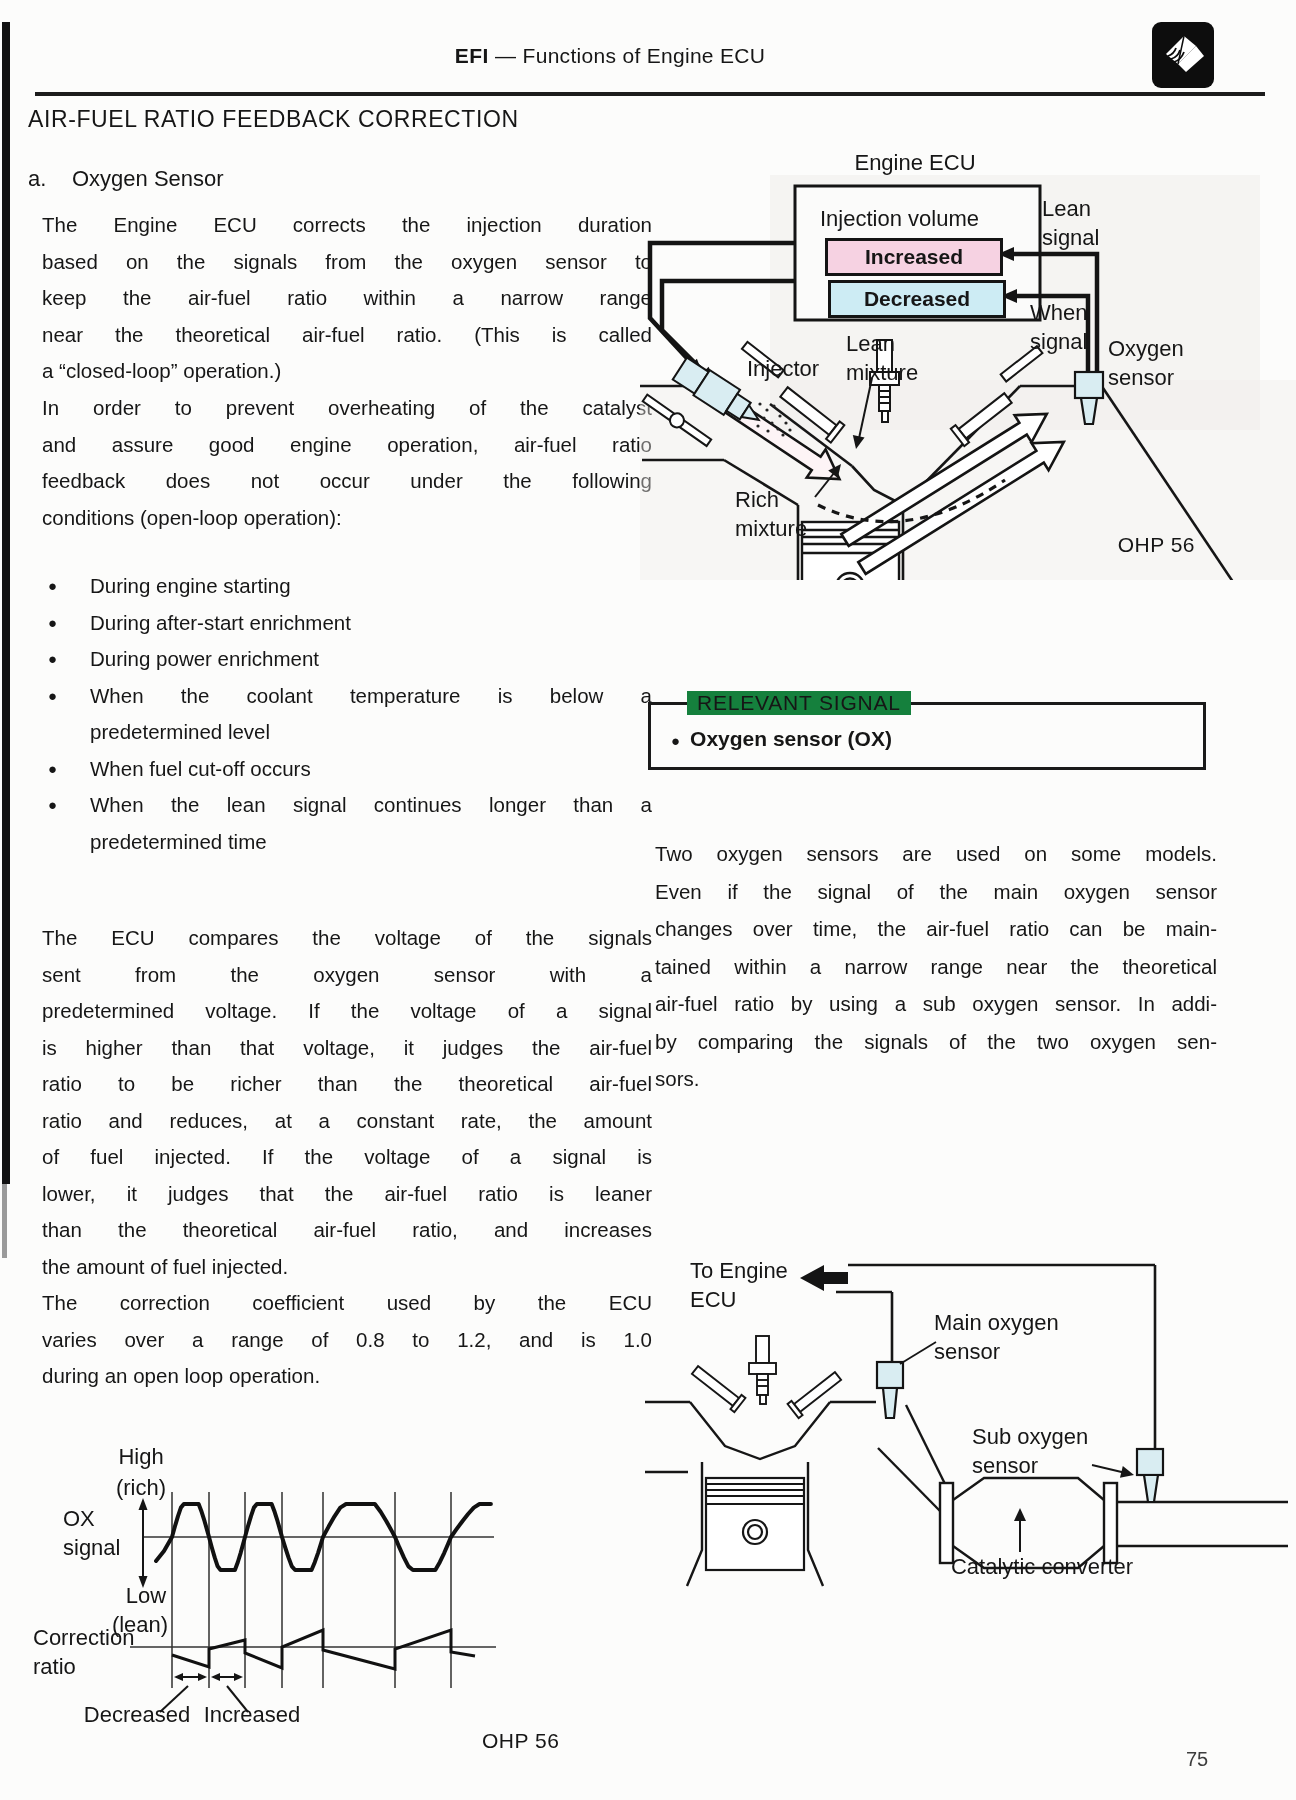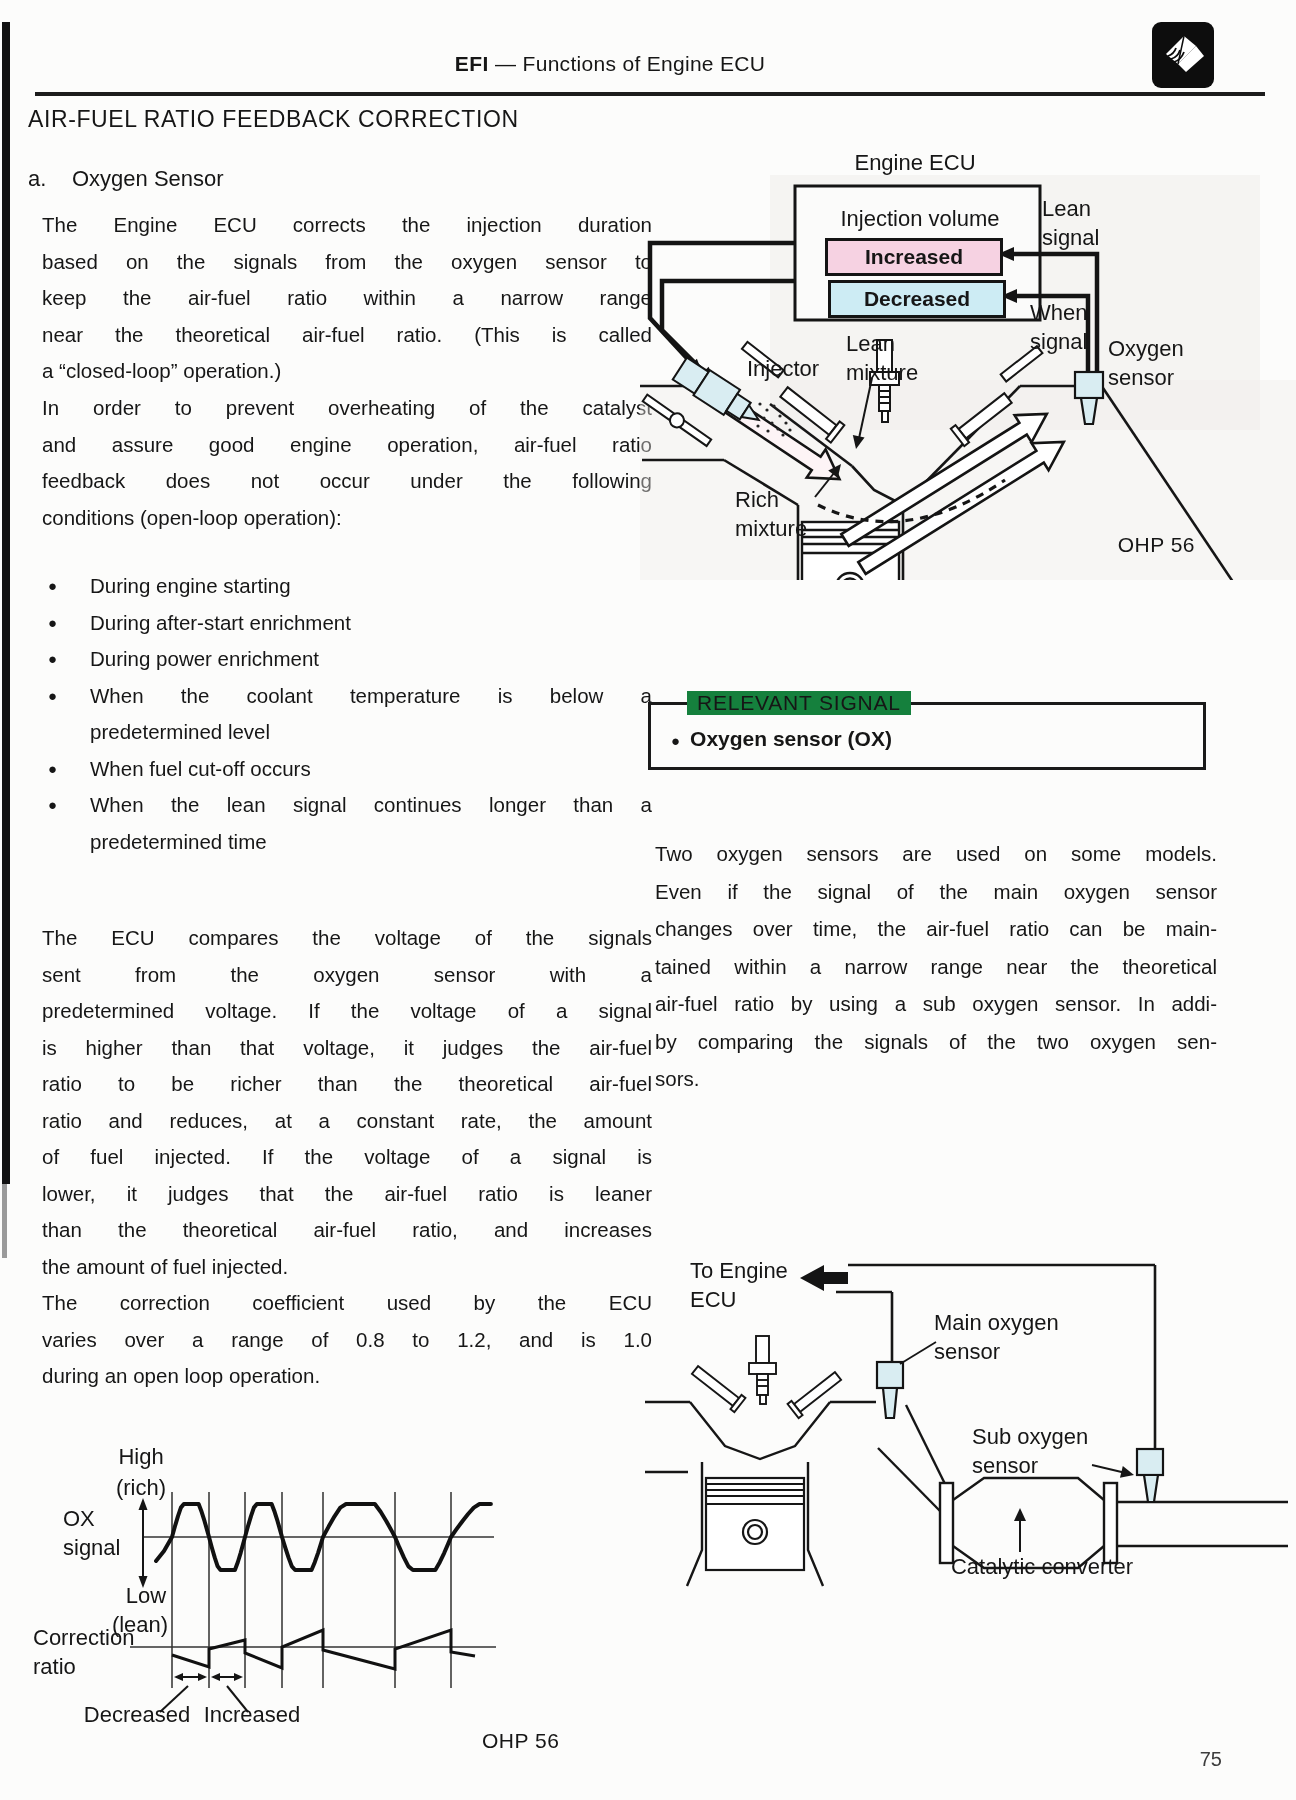--- a/index.html
+++ b/index.html
@@ -2,21 +2,21 @@
 <html><head>
 <meta charset="utf-8">
 <style>
   html,body{margin:0;padding:0;background:#e8e8e8;}
   .page{position:relative;width:1296px;height:1800px;background:#fcfcfb;overflow:hidden;
         font-family:"Liberation Sans","DejaVu Sans",sans-serif;color:#161616;}
   .abs{position:absolute;}
   .edgebar{position:absolute;left:2px;top:22px;width:8px;height:1162px;background:#121212;}
   .edgebar2{position:absolute;left:2px;top:1184px;width:5px;height:74px;background:#9a9a9a;}
   .hdr-rule{position:absolute;left:35px;top:92px;width:1230px;height:4px;background:#1c1c1c;}
-  .hdr-title{position:absolute;left:320px;top:52px;width:580px;text-align:center;font-size:21px;letter-spacing:.3px;}
+  .hdr-title{position:absolute;left:320px;top:44px;width:580px;text-align:center;font-size:21px;letter-spacing:.3px;}
   .hdr-title b{letter-spacing:.5px;}
   .logo{position:absolute;left:1152px;top:22px;width:62px;height:66px;background:#0d0d0d;border-radius:9px;}
   .doctitle{position:absolute;left:28px;top:106px;width:620px;font-size:23px;letter-spacing:.6px;}
   .subhead{position:absolute;left:28px;top:166px;font-size:22px;display:flex;}
   .subhead .mk{width:44px;}
   .col{position:absolute;font-size:20.5px;}
   .leftcol{left:28px;width:610px;line-height:36.5px;margin-left:14px;}
   .rightcol{left:655px;width:562px;line-height:37.5px;}
   .tline{text-align:justify;text-align-last:justify;}
   .tline:last-child{text-align-last:left;}
@@ -24,21 +24,21 @@
   .bullet .bmk{width:42px;padding-left:6px;font-size:15px;}
   .bullet .blines{flex:1;}
   .dlabel{position:absolute;font-size:22px;line-height:29px;}
   .cbox{position:absolute;border:3px solid #141414;font-size:21px;font-weight:bold;
         display:flex;align-items:center;justify-content:center;}
   .rsbox{position:absolute;left:648px;top:702px;width:552px;height:62px;border:3px solid #1a1a1a;}
   .rstitle{position:absolute;left:36px;top:-14px;background:#15803d;padding:0 10px;font-size:21px;letter-spacing:.8px;}
   .rsitem{position:absolute;left:20px;top:22px;font-size:21px;font-weight:bold;}
   .rsitem .bm{font-size:15px;margin-right:10px;}
   .caption{position:absolute;font-size:21px;letter-spacing:.5px;}
-  .pagenum{position:absolute;left:1172px;top:1748px;width:50px;text-align:right;font-size:20px;color:#3d3d3d;}
+  .pagenum{position:absolute;left:1172px;top:1748px;width:50px;text-align:center;font-size:20px;color:#3d3d3d;}
   svg{display:block;}
 </style>
 </head>
 <body>
 
 <div class="page">
 
   <div class="edgebar"></div>
   <div class="edgebar2"></div>
   <div class="hdr-title"><b>EFI</b><span> — Functions of Engine ECU</span></div>
@@ -230,21 +230,21 @@
         <rect x="435" y="232" width="28" height="26" fill="#d9edf2" stroke="#141414" stroke-width="2.2"></rect>
         <polygon points="441,258 457,258 453,284 445,284" fill="#d9edf2" stroke="#141414" stroke-width="2.2"></polygon>
       </g>
 
       <line x1="232" y1="238" x2="218" y2="303" stroke="#161616" stroke-width="2"></line>
       <polygon points="0,0 -13,6 -13,-6" transform="translate(216,309) rotate(102)" fill="#161616"></polygon>
       <line x1="175" y1="357" x2="198" y2="328" stroke="#161616" stroke-width="2"></line>
       <polygon points="0,0 -13,6 -13,-6" transform="translate(201,324) rotate(-52)" fill="#161616"></polygon>
     </svg>
     <div class="dlabel" style="left:205px;top:8px;width:140px;text-align:center">Engine ECU</div>
-    <div class="dlabel" style="left:180px;top:64px;width:200px;text-align:center">Injection volume</div>
+    <div class="dlabel" style="left:180px;top:64px;width:200px;">Injection volume</div>
     <div class="cbox" style="left:185px;top:98px;width:172px;height:32px;background:#f6d2e2">Increased</div>
     <div class="cbox" style="left:188px;top:140px;width:172px;height:32px;background:#cdecf4">Decreased</div>
     <div class="dlabel" style="left:402px;top:54px;width:64px">Lean signal</div>
     <div class="dlabel" style="left:390px;top:158px;width:66px">When signal</div>
     <div class="dlabel" style="left:107px;top:214px;width:90px">Injector</div>
     <div class="dlabel" style="left:206px;top:189px;width:84px">Lean mixture</div>
     <div class="dlabel" style="left:95px;top:345px;width:84px">Rich mixture</div>
     <div class="dlabel" style="left:468px;top:194px;width:84px">Oxygen sensor</div>
     <div class="caption" style="left:455px;top:393px;width:100px;text-align:right">OHP 56</div>
   </div>

